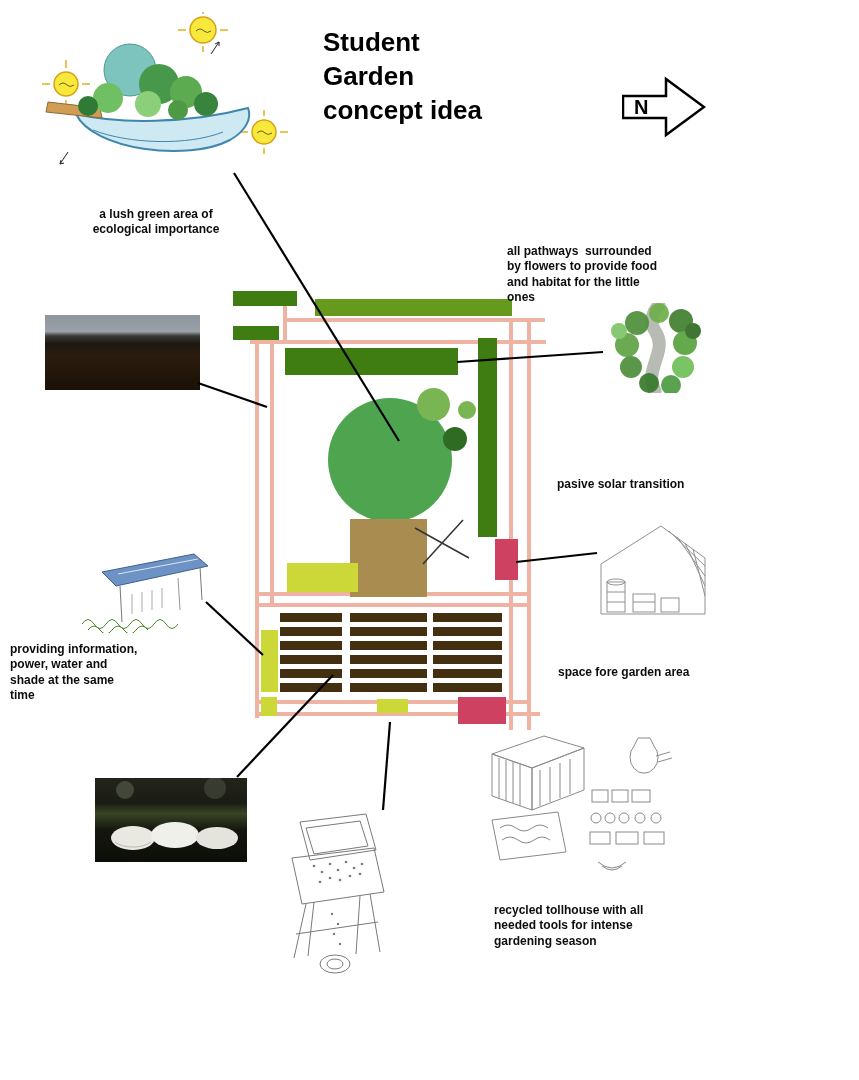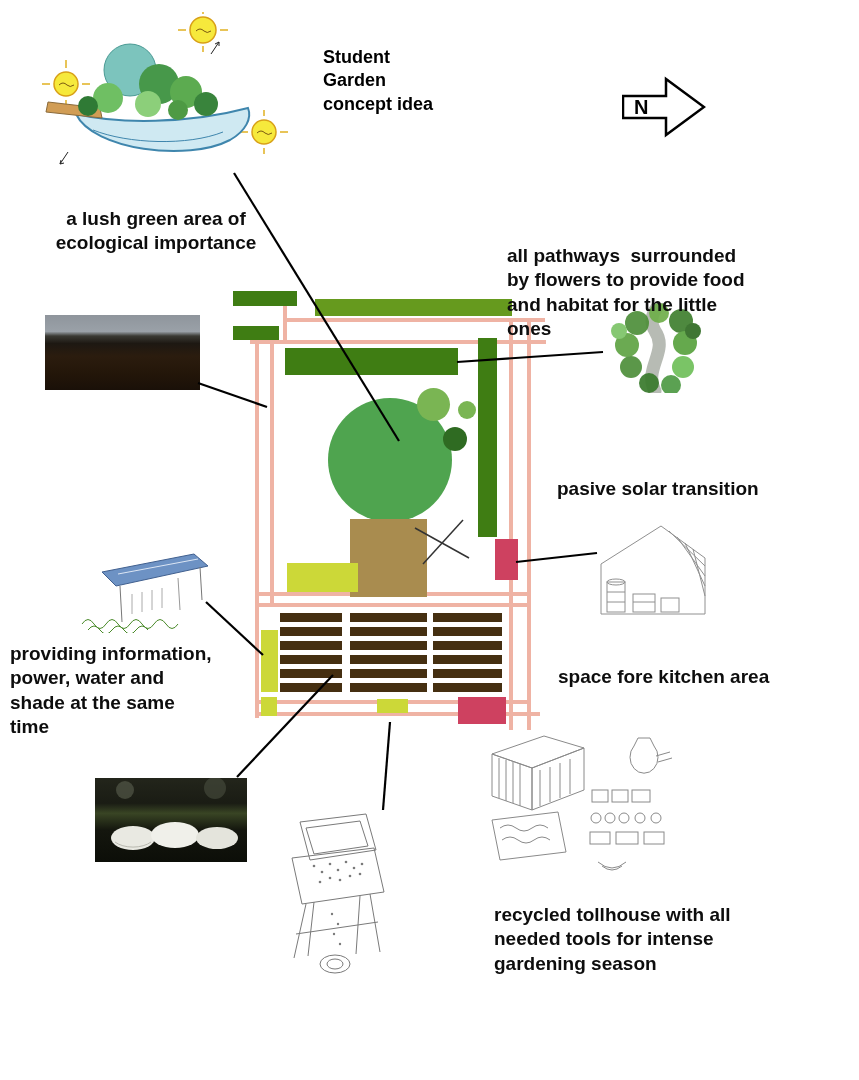--- a/index.html
+++ b/index.html
@@ -1,26 +1,26 @@
 <!DOCTYPE html>
 <html><head>
 <meta charset="utf-8">
 <style>
   html,body{margin:0;padding:0;background:#ffffff;}
   .canvas{
     position:relative;width:859px;height:1080px;background:#ffffff;overflow:hidden;
     font-family:"Liberation Sans", sans-serif;color:#111;
   }
   .lbl{
-    position:absolute;font-weight:bold;font-size:19px;line-height:1.28;
+    position:absolute;font-weight:bold;font-size:12px;line-height:1.28;
     white-space:pre-wrap;color:#0d0d0d;
   }
   .title{
-    position:absolute;font-weight:bold;font-size:18px;line-height:1.3;
-    white-space:pre-wrap;color:#000;margin-top:20px;
+    position:absolute;font-weight:bold;font-size:26px;line-height:1.3;
+    white-space:pre-wrap;color:#000;
   }
   .shape{position:absolute;}
   .circle{position:absolute;border-radius:50%;}
   .pline{position:absolute;}
   .sketch{position:absolute;}
   .sketch svg{width:100%;height:100%;display:block;}
   .photo{position:absolute;overflow:hidden;}
   .overlay{position:absolute;left:0;top:0;pointer-events:none;}
   .overlay line{stroke:#000;stroke-width:2.2;}
   .north{position:absolute;}
@@ -289,21 +289,21 @@
 ecological importance</div>
   <div class="lbl" style="left:507px;top:200px;width:270px;margin-top:44px;">all pathways  surrounded
 by flowers to provide food
 and habitat for the little
 ones</div>
   <div class="lbl" style="left:557px;top:477px;width:260px;">pasive solar transition</div>
   <div class="lbl" style="left:10px;top:642px;width:230px;">providing information,
 power, water and
 shade at the same
 time</div>
-  <div class="lbl" style="left:558px;top:665px;width:250px;">space fore kitchen area</div>
+  <div class="lbl" style="left:558px;top:665px;width:250px;">space fore garden area</div>
   <div class="lbl" style="left:494px;top:903px;width:250px;">recycled tollhouse with all
 needed tools for intense
 gardening season</div>
 
   <svg class="overlay" width="859" height="1080" viewBox="0 0 859 1080">
     <line x1="234" y1="173" x2="399" y2="441"></line>
     <line x1="198" y1="383" x2="267" y2="407"></line>
     <line x1="603" y1="352" x2="457" y2="362"></line>
     <line x1="597" y1="553" x2="516" y2="562"></line>
     <line x1="206" y1="602" x2="263" y2="655"></line>

